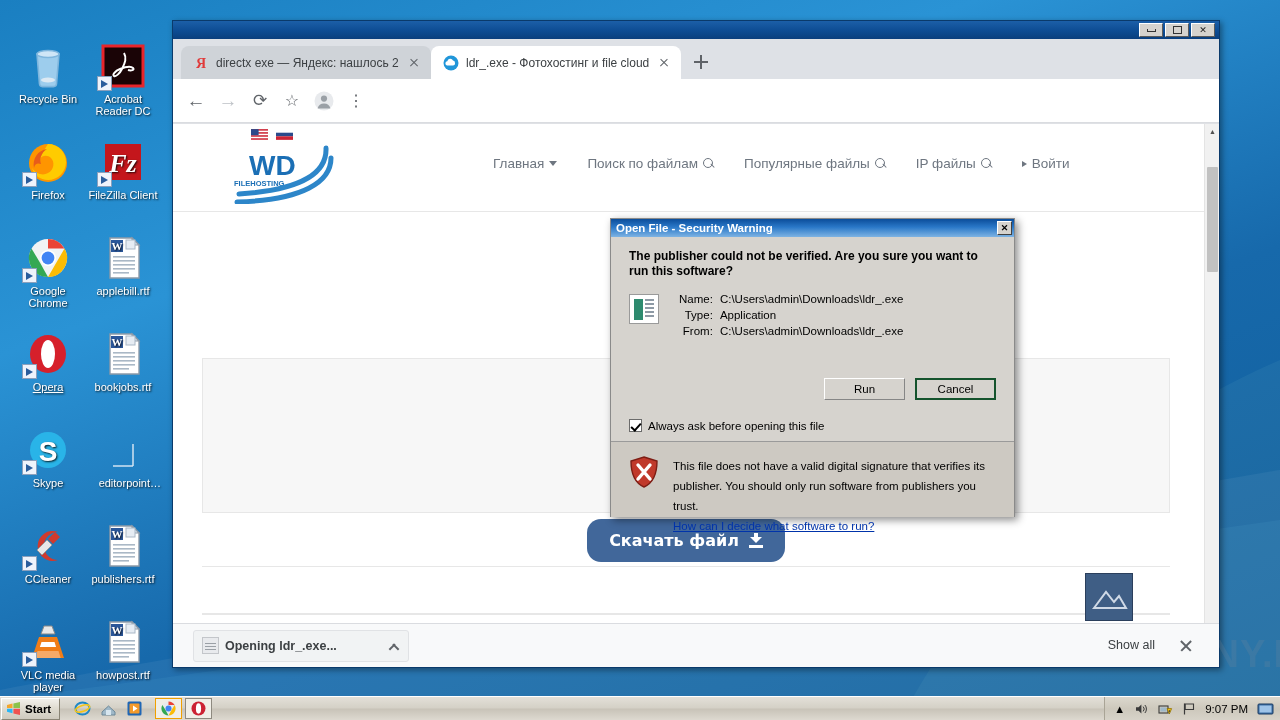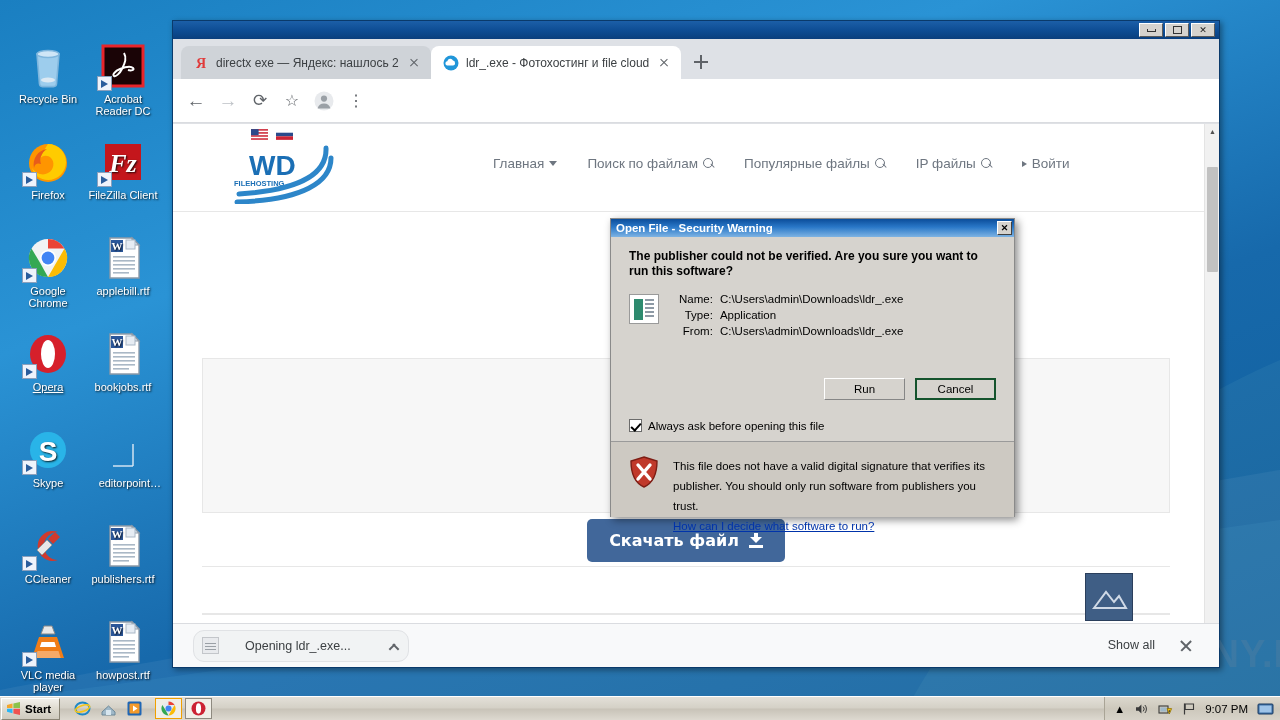--- a/index.html
+++ b/index.html
@@ -104,21 +104,21 @@
   .mag:before{content:"";position:absolute;left:0;top:0;width:8px;height:8px;border:1.3px solid #6e7680;border-radius:50%;}
   .mag:after{content:"";position:absolute;left:7px;top:7px;width:4.5px;height:1.3px;background:#6e7680;transform:rotate(45deg);}
   .caret-d { width:0;height:0;border-left:4px solid transparent;border-right:4px solid transparent;border-top:5px solid #6e7680;display:inline-block;}
   .caret-r { width:0;height:0;border-top:3.5px solid transparent;border-bottom:3.5px solid transparent;border-left:5px solid #6e7680;display:inline-block;}
 
   #content-area { position:relative; }
   #panel-box { position:absolute; left:29px; top:146px; width:968px; height:155px; background:#f7f7f7; border:1px solid #e7e7e7; }
   #dl-row { position:absolute; left:29px; top:302px; width:968px; height:53px; border-bottom:1px solid #e7e7e7; display:flex; align-items:center; justify-content:center; }
   #dl-btn {
     background:#41679a; color:#fff; font-weight:bold; font-size:16px;
-    padding:12px 22px; border-radius:5px; display:flex; align-items:center; gap:10px;
+    padding:12px 22px; border-radius:14px; display:flex; align-items:center; gap:10px;
     font-family:"DejaVu Sans", sans-serif;
   }
   #dl-arrow { width:14px;height:15px; position:relative; flex:0 0 14px;}
   #dl-arrow .stem{position:absolute;left:5px;top:0;width:4px;height:6px;background:#fff;}
   #dl-arrow .head{position:absolute;left:1px;top:4px;width:0;height:0;border-left:6px solid transparent;border-right:6px solid transparent;border-top:6px solid #fff;}
   #dl-arrow .base{position:absolute;left:0;bottom:0;width:14px;height:3px;background:#fff;}
   #row2 { position:absolute; left:29px; top:356px; width:968px; height:46px; border-bottom:1px solid #e7e7e7;}
   #row3 { position:absolute; left:29px; top:402px; width:968px; height:1px; background:#e7e7e7;}
 
   
@@ -128,22 +128,22 @@
     letter-spacing:1px; pointer-events:none; font-family:"Liberation Sans",sans-serif;
     white-space:nowrap;
   }
 
   
   #shelf {
     position:absolute; left:0; bottom:0; width:1046px; height:44px; background:#f8f9fa;
     border-top:1px solid #dadce0; display:flex; align-items:center; padding:0 10px;
   }
   #dl-item {
-    width:216px; height:32px; background:#f1f3f4; border:1px solid #e0e2e5; border-radius:11px;
-    display:flex; align-items:center; gap:26px; padding:0 8px; margin-left:10px;
+    width:216px; height:32px; background:#f1f3f4; border:1px solid #e0e2e5; border-radius:3px;
+    display:flex; align-items:center; gap:6px; padding:0 8px; margin-left:10px;font-weight:bold;
   }
   #dl-item .fico { width:17px;height:17px; background:#e8eaed; border:1px solid #c3c6ca; flex:0 0 17px; position:relative;}
   #dl-item .fico:after{content:"";position:absolute;left:2px;top:5px;right:2px;height:1px;background:#9aa0a6;box-shadow:0 3px 0 #9aa0a6,0 6px 0 #9aa0a6;}
   #dl-item .nm { flex:1; font-size:12.5px; color:#3c4043; white-space:nowrap; overflow:hidden;}
   #dl-item .chev { width:14px;height:14px; position:relative; flex:0 0 14px;}
   #dl-item .chev:before{content:"";position:absolute;left:2px;top:7px;width:8px;height:1.5px;background:#5f6368;transform:rotate(-45deg);}
   #dl-item .chev:after{content:"";position:absolute;left:6px;top:7px;width:8px;height:1.5px;background:#5f6368;transform:rotate(45deg);}
   #showall {
     position:absolute; right:54px; bottom:10px; font-size:12.5px; color:#3c4043;
     padding:5px 10px;

